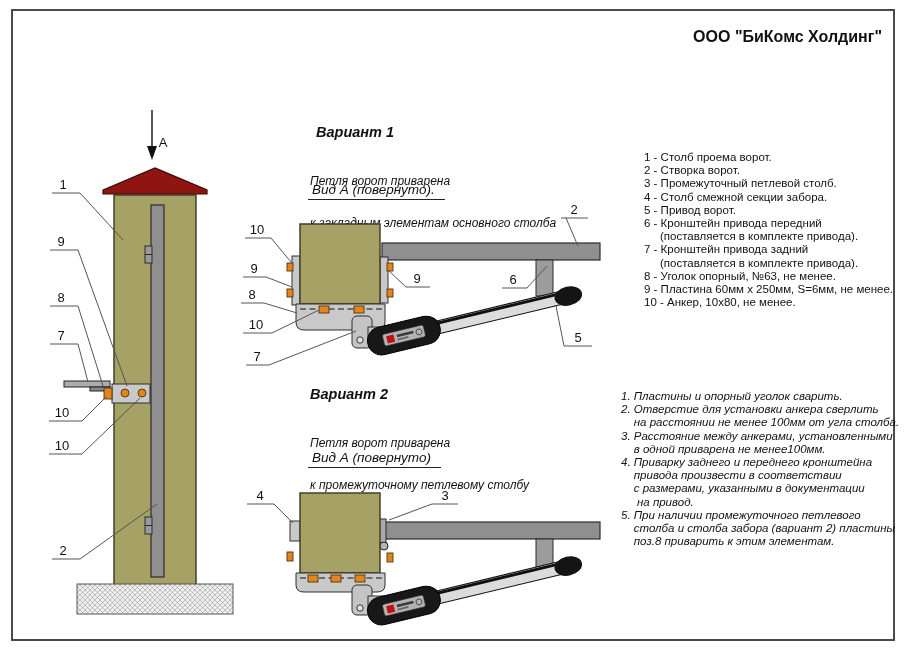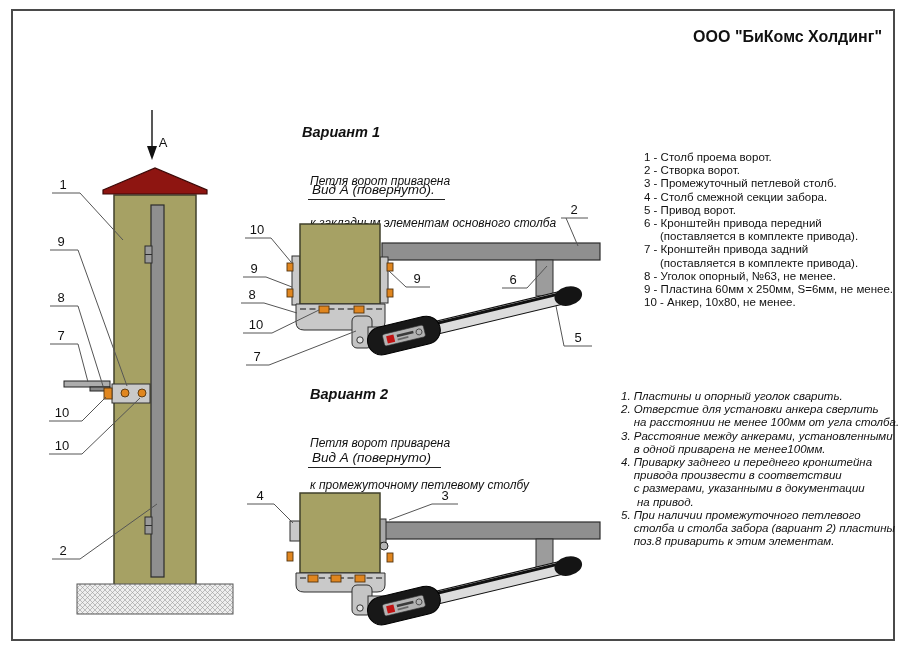--- a/index.html
+++ b/index.html
@@ -9,21 +9,21 @@
          border:2px solid #4a4a4a;box-sizing:border-box;}
   .abs{position:absolute;}
   #title-block{left:40px;top:40px;width:572px;text-align:center;
                font-size:15.5px;font-weight:bold;font-style:italic;line-height:27px;}
   #company{left:630px;top:28px;width:252px;text-align:right;
            font-size:16px;font-weight:bold;white-space:pre;}
   .variant-heading{font-size:14.5px;font-weight:bold;font-style:italic;}
   .variant-desc{font-size:12px;font-style:italic;line-height:14px;white-space:pre;}
   .view-label{font-size:13.5px;font-style:italic;border-bottom:1.2px solid #222;
               padding:0 10px 2px 4px;}
-  #v1-heading{left:302px;top:124px;} #v1-desc{left:310px;top:146px;} #v1-view{left:308px;top:180px;}
+  #v1-heading{left:316px;top:124px;} #v1-desc{left:310px;top:146px;} #v1-view{left:308px;top:180px;}
   #v2-heading{left:310px;top:386px;} #v2-desc{left:310px;top:408px;} #v2-view{left:308px;top:448px;}
   #legend{left:644px;top:151px;font-size:11.5px;line-height:13.2px;}
   #notes{left:621px;top:390px;font-size:11.5px;font-style:italic;line-height:13.2px;}
   .line{white-space:pre;}
   svg{position:absolute;left:0;top:0;}
   .post{fill:#a6a164;stroke:#40402b;stroke-width:1.5;}
   .plate{fill:#c9c9c9;stroke:#2e2e2e;stroke-width:1;}
   .gray{fill:#8f8f8f;stroke:#2c2c2c;stroke-width:1.2;}
   .bracket{fill:#c4c4c4;stroke:#2e2e2e;stroke-width:1;}
   .anch{fill:#e0861f;stroke:#53340e;stroke-width:0.9;}

